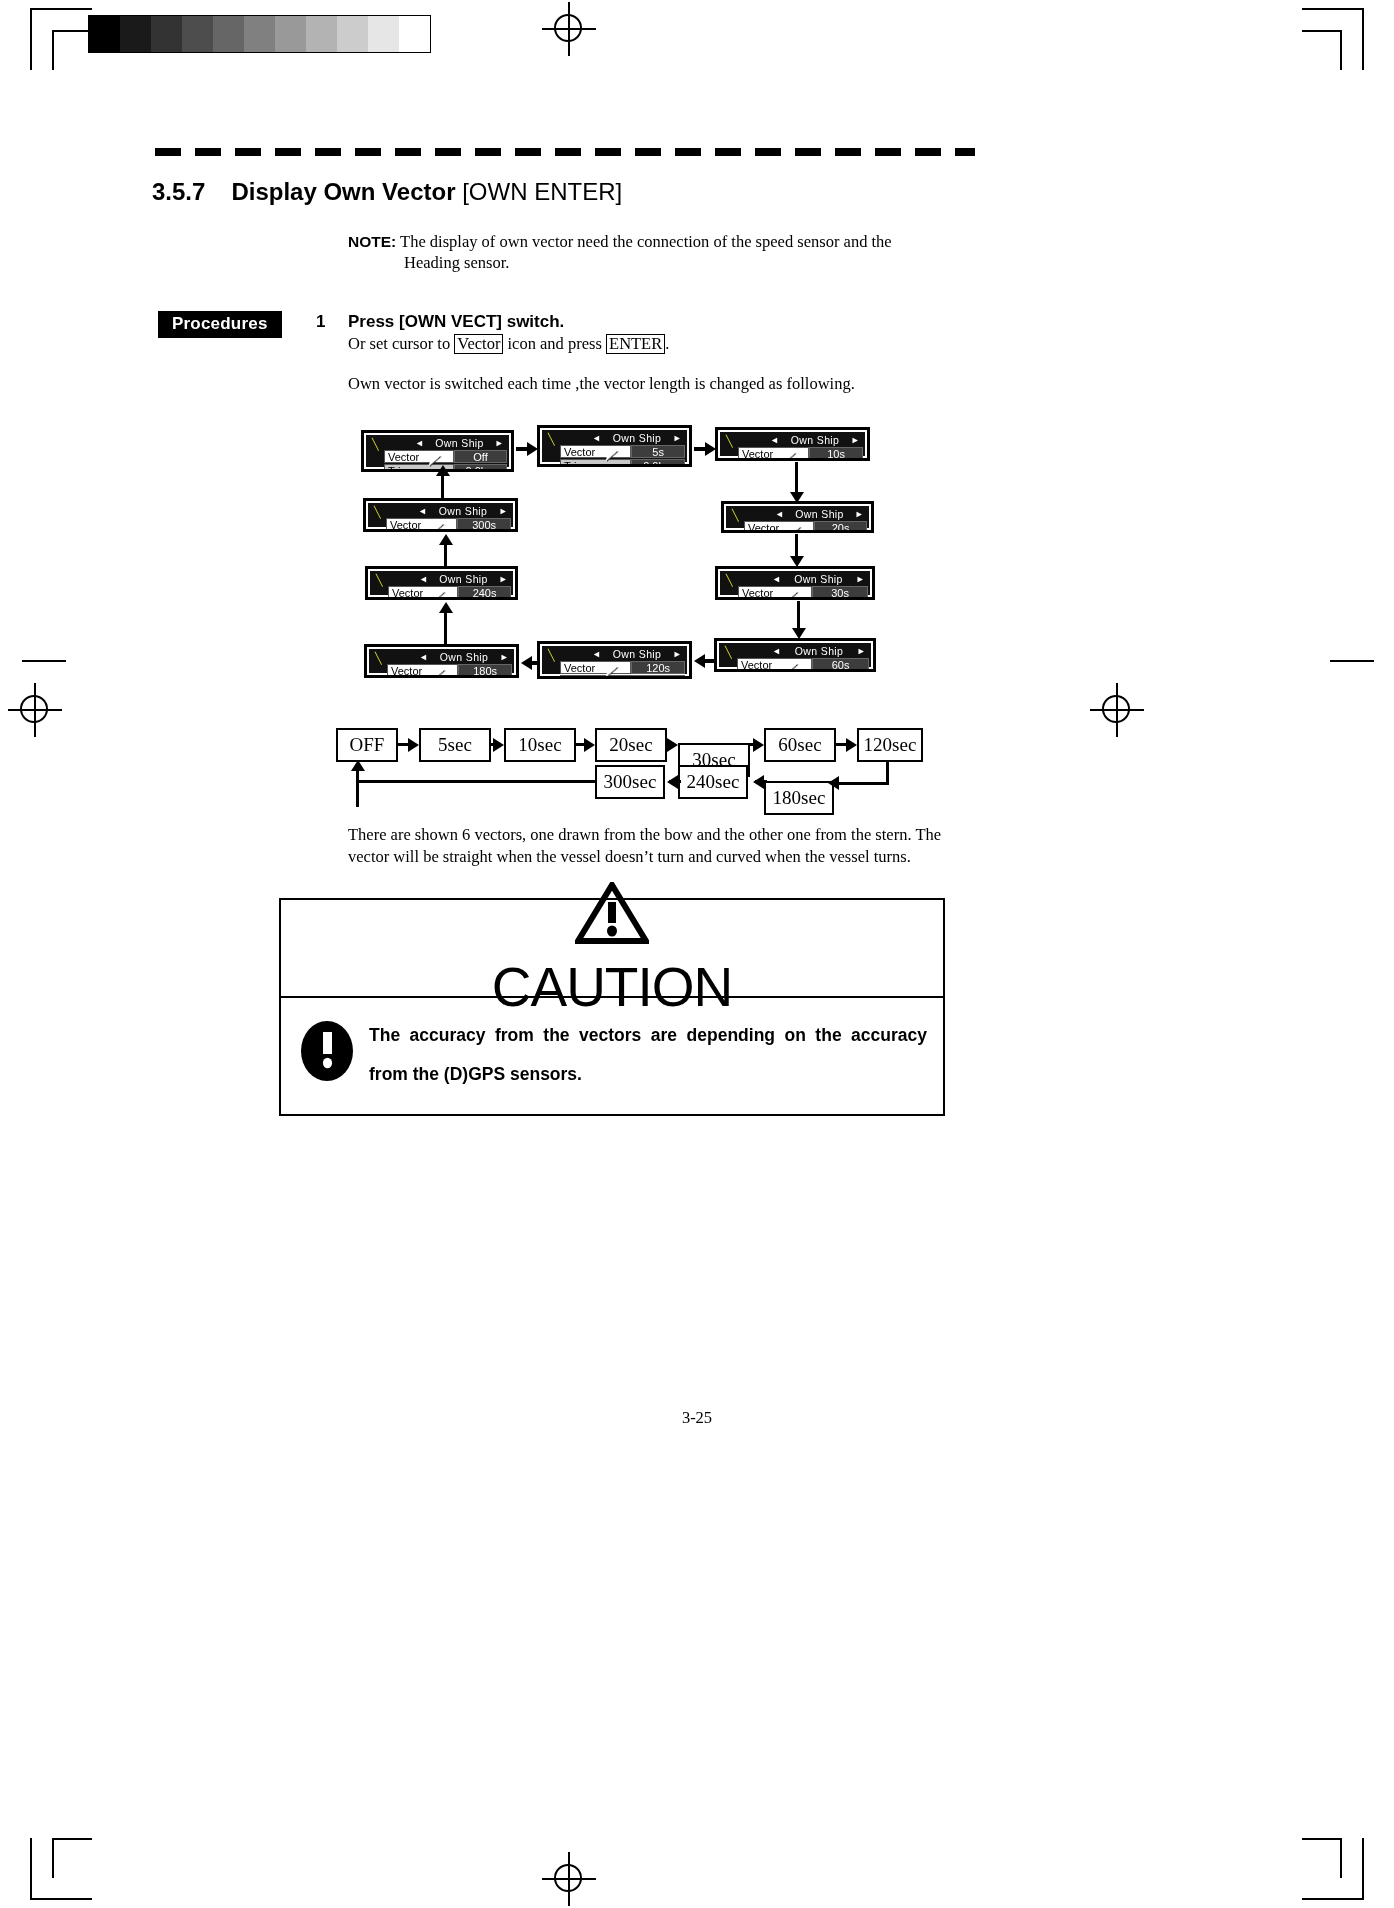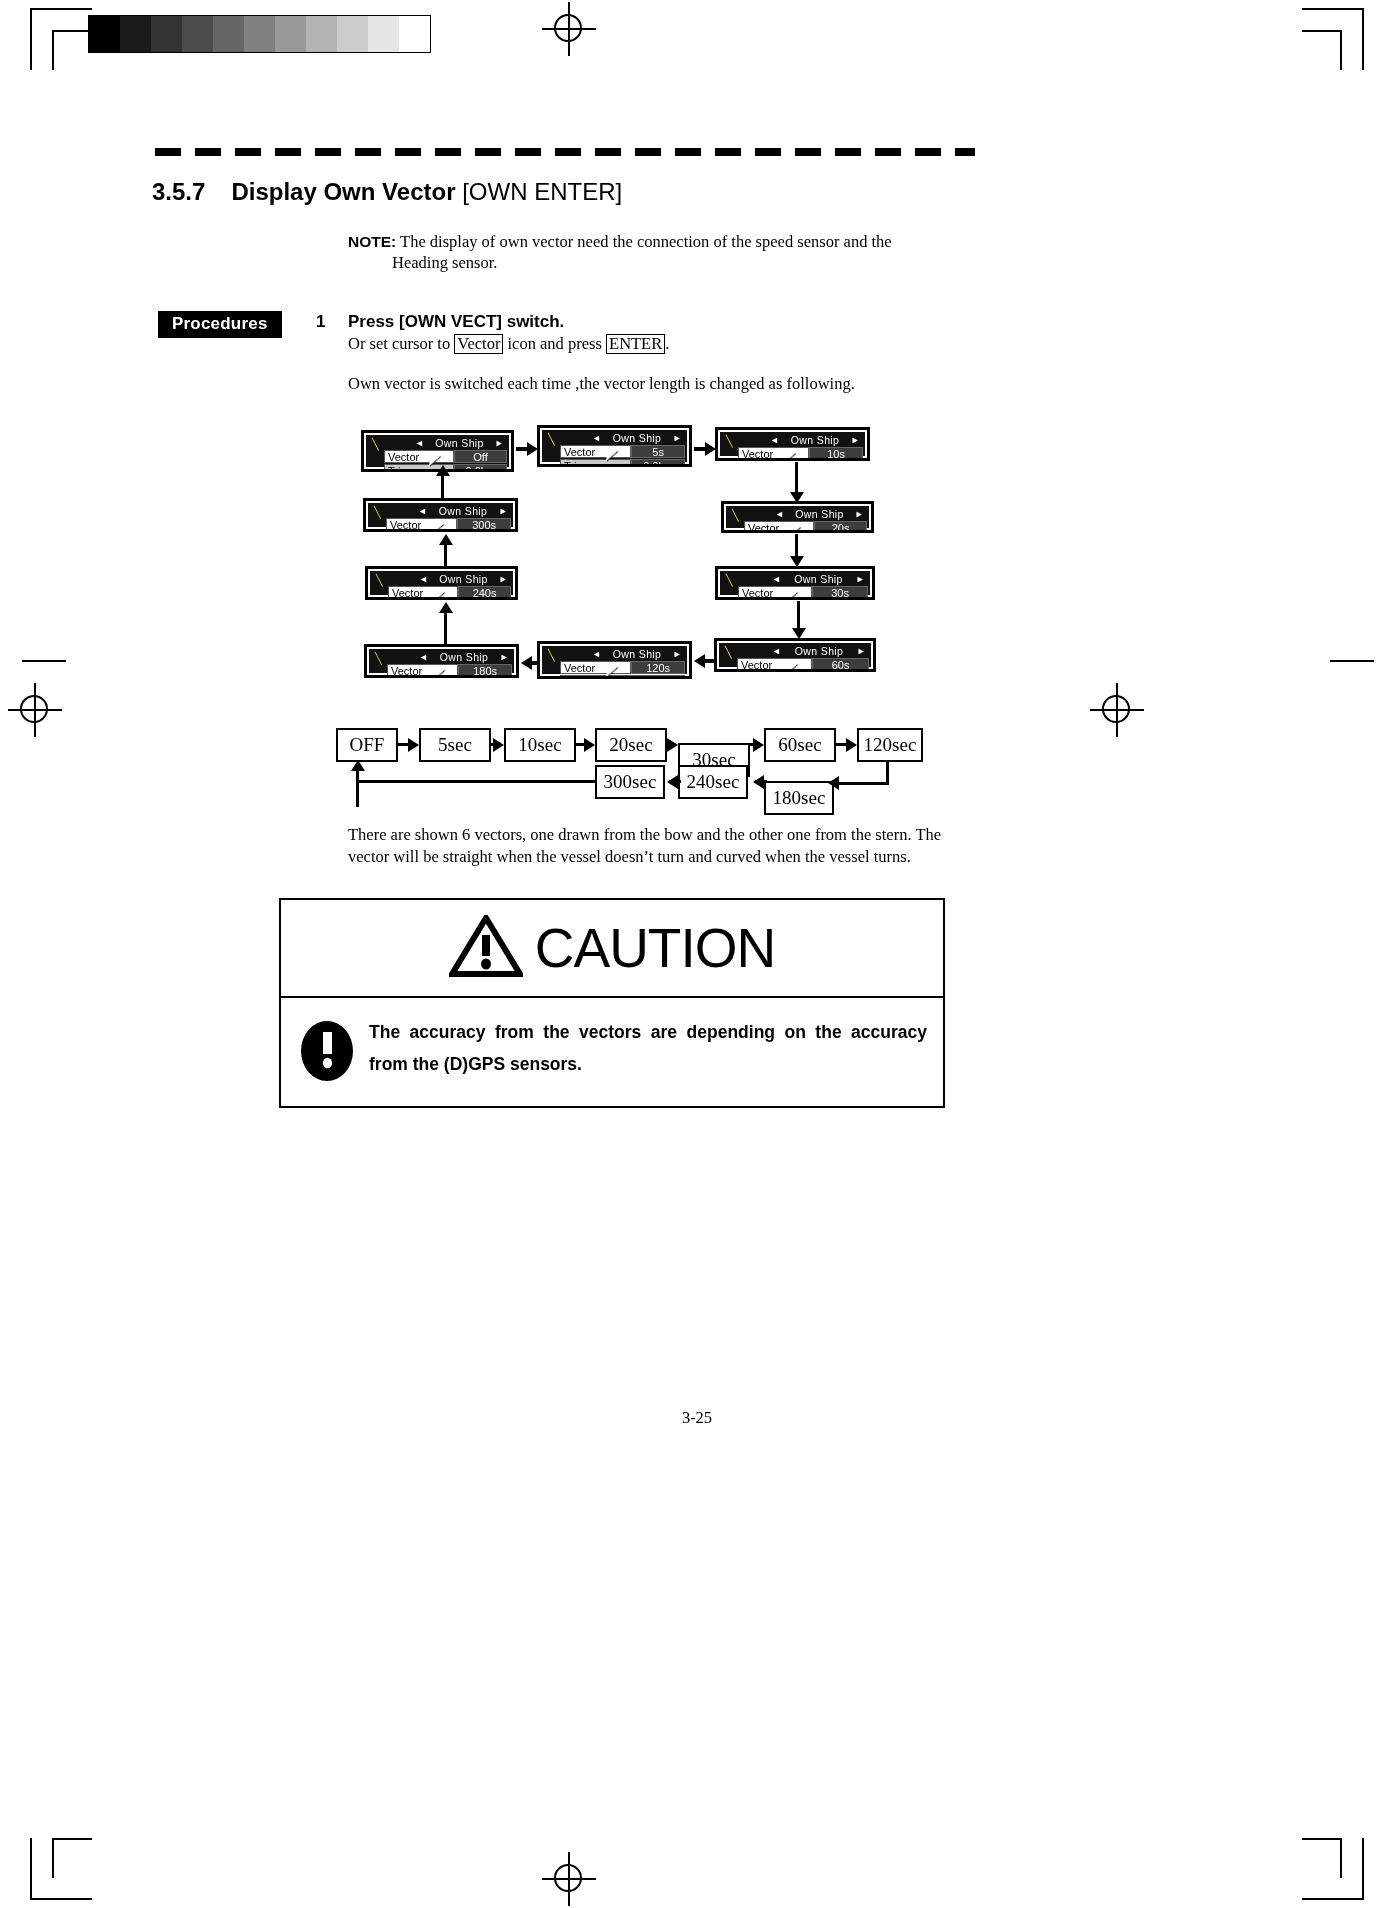--- a/index.html
+++ b/index.html
@@ -64,21 +64,21 @@
   .sec-head .brk { font-weight: normal; }
 
   .note {
     position: absolute;
     left: 348px; top: 231px;
     width: 600px;
     font-size: 16.5px;
     line-height: 21px;
   }
   .note b { font-family: "Liberation Sans", sans-serif; font-size: 15.5px; }
-  .note .cont { display: block; margin-left: 44px; }
+  .note .cont { display: block; margin-left: 56px; }
 
   .proc-tag {
     position: absolute;
     left: 158px; top: 311px;
     background: #000; color: #fff;
     font-family: "Liberation Sans", sans-serif;
     font-weight: bold;
     font-size: 17px;
     padding: 3px 14px 4px 14px;
     letter-spacing: .2px;
@@ -225,38 +225,39 @@
     box-sizing: border-box;
     background: #fff;
   }
   .caution-head {
     height: 96px;
     border-bottom: 2px solid #000;
     display: flex;
     align-items: center;
     justify-content: center;
     gap: 12px;
+    flex-direction: column;
   }
   .caution-head .word {
     font-family: "Liberation Sans", sans-serif;
     font-size: 55px;
     letter-spacing: -1px;
     line-height: 55px;
   }
   .caution-body {
     display: flex;
     padding: 18px 16px 20px 18px;
   }
   .caution-body .mark { flex: 0 0 70px; padding-top: 4px; }
   .caution-body .txt {
     flex: 1 1 auto;
     font-family: "Liberation Sans", sans-serif;
     font-weight: bold;
     font-size: 17.5px;
-    line-height: 32px;
+    line-height: 39px;
     text-align: justify;
   }
   .caution-body .txt p { margin: 0; }
   .caution-body .txt p.last { text-align: left; }
 
   .folio {
     position: absolute;
     left: 0; right: 0; top: 1408px;
     text-align: center;
     font-size: 16.5px;

